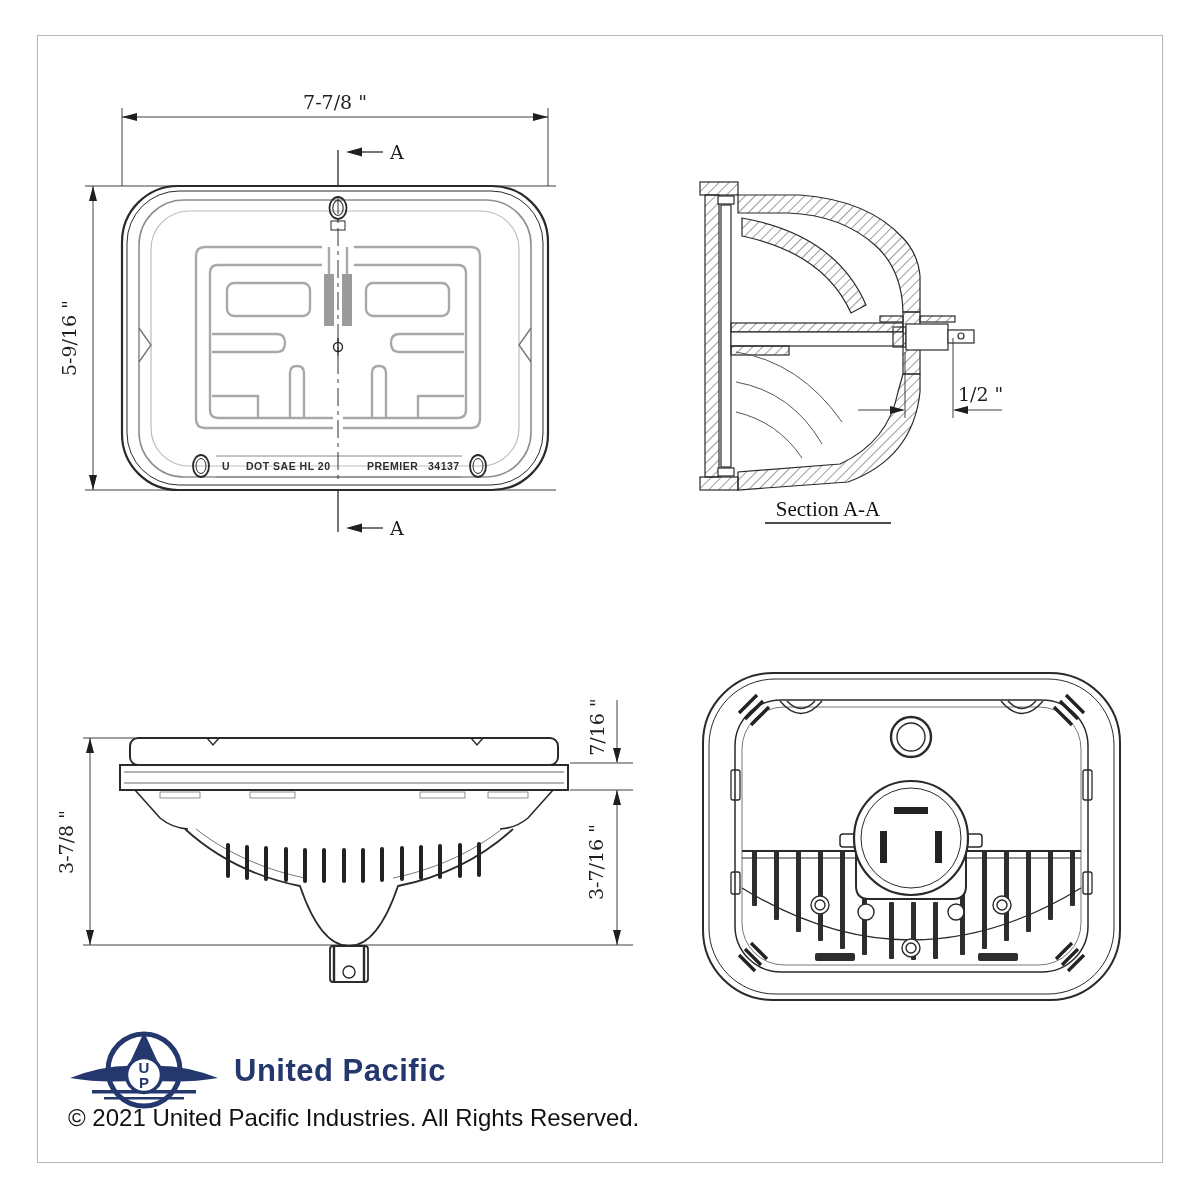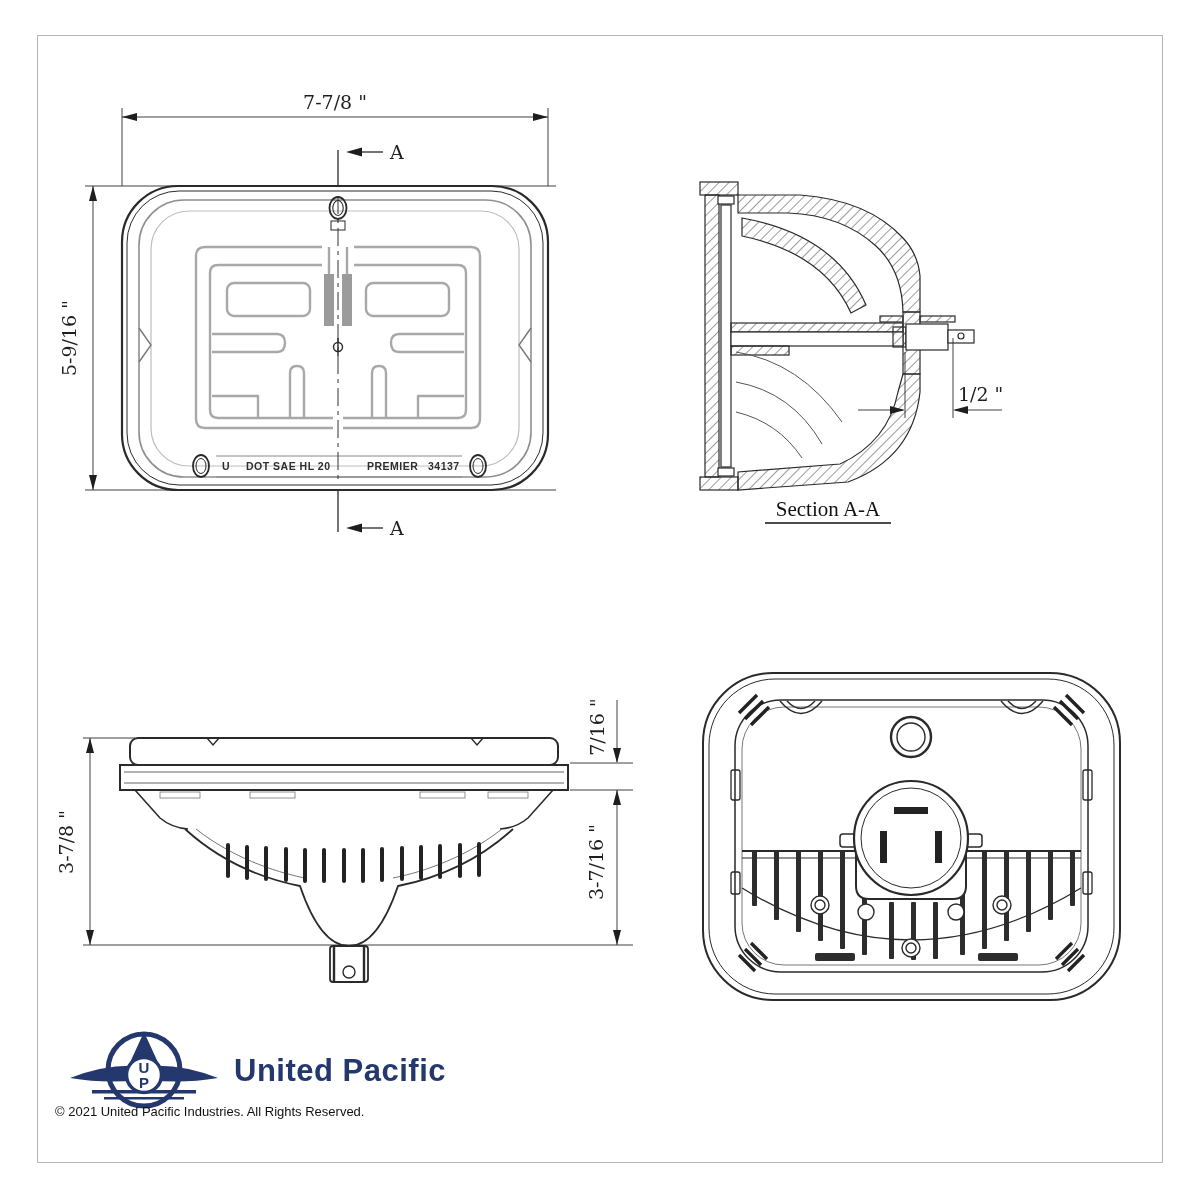--- a/index.html
+++ b/index.html
@@ -4,21 +4,21 @@
 <style>
   html,body{margin:0;padding:0;background:#fff;}
   #page{position:relative;width:1200px;height:1200px;background:#fff;overflow:hidden;
         font-family:"Liberation Sans",sans-serif;}
   #sheet-border{position:absolute;left:37px;top:35px;width:1124px;height:1126px;
         border:1px solid #b5b5b5;}
   .view{position:absolute;}
   .dim{font-family:"DejaVu Serif",serif;font-size:19px;fill:#1e1e1e;}
   .mark{font-family:"Liberation Sans",sans-serif;font-size:10.5px;font-weight:bold;fill:#2e2e2e;letter-spacing:.5px;}
   .seclabel{font-family:"Liberation Serif",serif;font-size:21px;fill:#111;}
-  #copyright{position:absolute;left:55px;top:1104px;font-size:13px;color:#111;}
+  #copyright{position:absolute;left:68px;top:1104px;font-size:24px;color:#111;}
   .logo-text{font-family:"Liberation Sans",sans-serif;font-size:31px;font-weight:bold;fill:#24386e;letter-spacing:.5px;}
   .mono{font-family:"Liberation Sans",sans-serif;font-weight:bold;fill:#24386e;}
   svg{display:block;}
   svg *{vector-effect:none;}
   .ln{stroke:#2a2a2a;fill:none;}
 </style>
 </head>
 <body>
 
 <div id="page">

